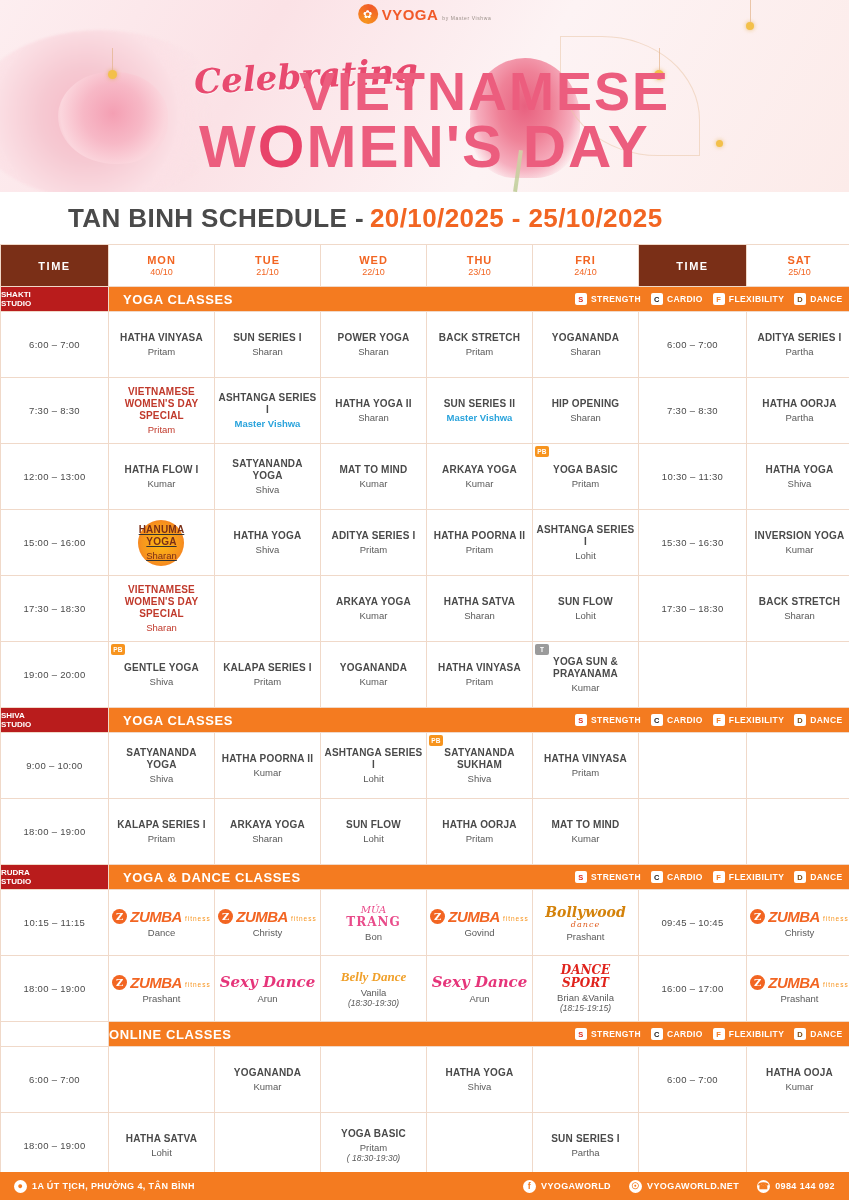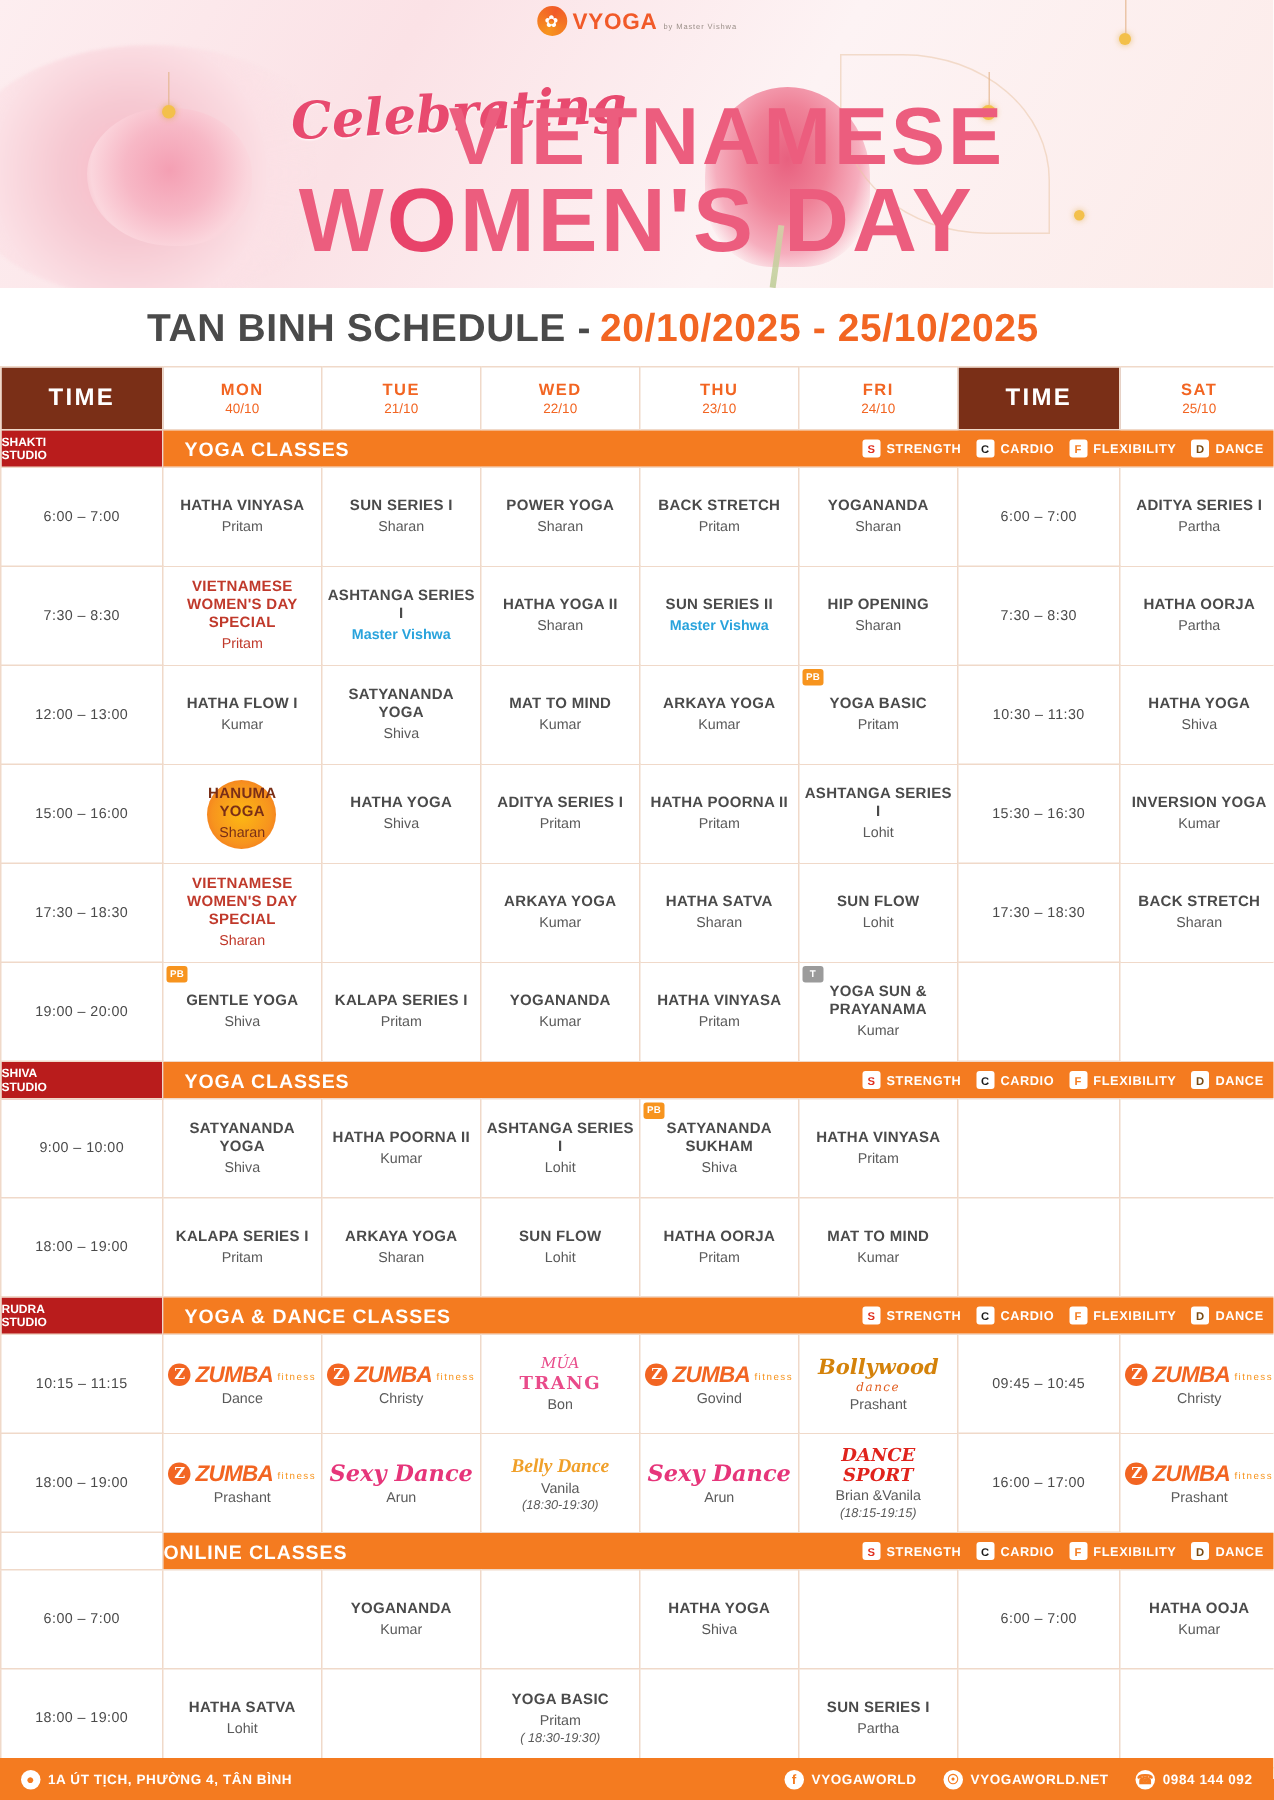--- a/index.html
+++ b/index.html
@@ -81,39 +81,39 @@
   }
   .line2 {
     position:absolute; left:0; right:0; top:84px;
     font-size:60px; font-weight:bold; letter-spacing:2px;
     color:#ec5d7e;
   }
   .line2 .venus { color:#e8436a; }
 
   
   .sched-title {
-    height:52px; display:flex; align-items:center; padding-left:98px;
+    height:52px; display:flex; align-items:center; padding-left:68px;
     font-size:26px; font-weight:bold; color:#4a4a4a; letter-spacing:.4px;
   }
   .sched-title .dates { color:#f26522; margin-left:6px; }
 
   
   table.sched {
     width:849px; border-collapse:collapse; table-layout:fixed;
     font-size:10px;
   }
   table.sched td, table.sched th { border:1px solid #f0d9c9; }
   .col-time  { width:108px; }
   .col-day   { width:106px; }
 
   thead th {
     background:#fff; padding:0;
   }
   .hdr-time {
-    background:#7a2f17; color:#fff; height:42px; font-size:16px;
+    background:#7a2f17; color:#fff; height:42px; font-size:11px;
     letter-spacing:1.5px; font-weight:bold; text-align:center;
     border:1px solid #7a2f17;
   }
   .hdr-day {
     background:#fff; height:42px; text-align:center; color:#f26522;
     border-left:1px solid #f3ddd0; border-right:1px solid #f3ddd0;
   }
   .hdr-day .dn { font-size:11px; font-weight:bold; letter-spacing:1px; }
   .hdr-day .dd { font-size:9px; font-weight:normal; margin-top:1px;}
 
@@ -167,21 +167,21 @@
   
   .badge {
     position:absolute; left:2px; top:2px; width:14px; height:11px;
     border-radius:2px; color:#fff; font-size:6.5px; font-weight:bold;
     display:flex; align-items:center; justify-content:center; letter-spacing:.2px;
   }
   .badge.pb { background:#f7941e; }
   .badge.t  { background:#9b9b9b; }
 
   
-  .sun-wrap { position:relative; display:inline-block; padding:4px 12px; }
+  .sun-wrap { position:relative; display:inline-block; padding:4px 12px;text-decoration:underline; }
   .sun {
     position:absolute; left:50%; top:50%; transform:translate(-50%,-50%);
     width:46px; height:46px; border-radius:50%;
     background: radial-gradient(circle, #fdb913 0%, #f7941e 60%, #f26522 100%);
     z-index:0;
   }
   .sun-txt { position:relative; z-index:1; }
 
   
   .zumba { display:flex; flex-direction:column; align-items:center; gap:1px;}

